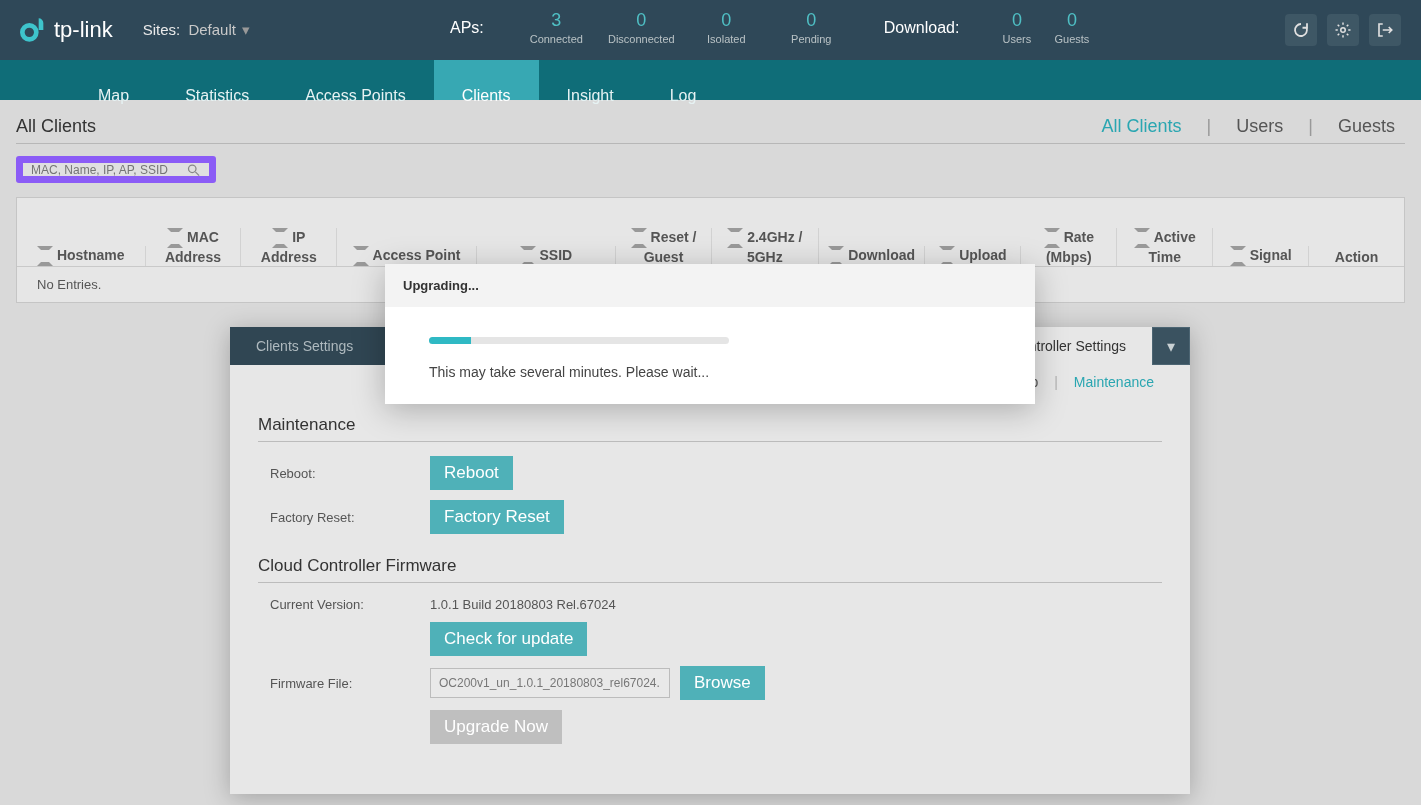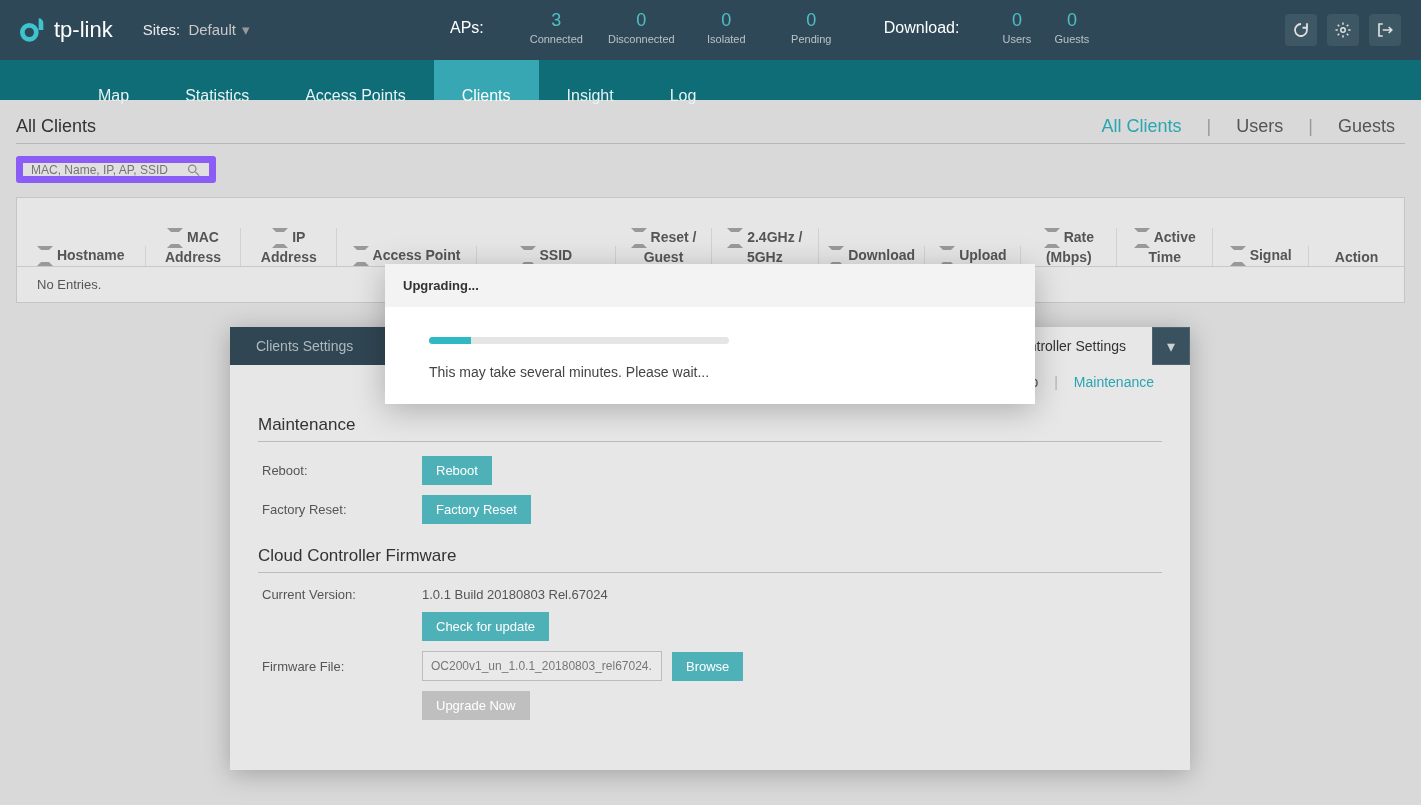--- a/index.html
+++ b/index.html
@@ -58,23 +58,23 @@
   .ptabs2 .t.active{background:#e7e7e7;color:#333}
   .ptabs2 .t:nth-child(5){margin-left:auto}
   .ptabs2 .close{width:38px;height:38px;background:#3a5260;display:flex;align-items:center;justify-content:center;color:#c9d1d4;border:1px solid #4c6573;cursor:pointer}
   .subtabs{height:34px;display:flex;justify-content:flex-end;align-items:center;padding:0 28px;font-size:14px}
   .subtabs span{padding:0 8px;color:#555}
   .subtabs .act2{color:#2aa6b1}
   .subtabs .sep{color:#b0b0b0}
 
   .pbody{padding:8px 28px 40px}
   .sect{border-bottom:1px solid #bcbcbc;padding:8px 0 6px;font-size:17px;color:#333;margin-bottom:14px}
-  .row{display:flex;align-items:center;margin:10px 4px}
+  .row{display:flex;align-items:center;margin:10px 12px}
   .row .lab{width:160px;font-size:13px;color:#555}
-  .btn{background:#4fb1b8;color:#fff;border:0;padding:7px 14px;font-size:13px;cursor:pointer}
+  .btn{background:#4fb1b8;color:#fff;border:0;padding:7px 14px;font-size:17px;cursor:pointer}
   .btn.disabled{background:#bfbfbf;color:#fff;cursor:default}
   .finput{width:240px;height:30px;border:1px solid #bcbcbc;background:#e9e9e9;padding:0 8px;font-size:12px;color:#777}
 
   
   .modal{position:absolute;left:385px;top:264px;width:650px;background:#fff;box-shadow:0 6px 30px rgba(0,0,0,.25);z-index:50}
   .modal .mtitle{background:#f3f3f3;padding:14px 18px;font-weight:bold;font-size:13px;color:#333}
   .modal .mbody{padding:30px 44px 24px}
   .pbar{width:300px;height:7px;background:#e5e5e5;border-radius:4px;overflow:hidden}
   .pbar .fill{height:100%;background:#2fb9c4;width:14%}
   .modal .msg{margin-top:20px;font-size:14px;color:#444}

